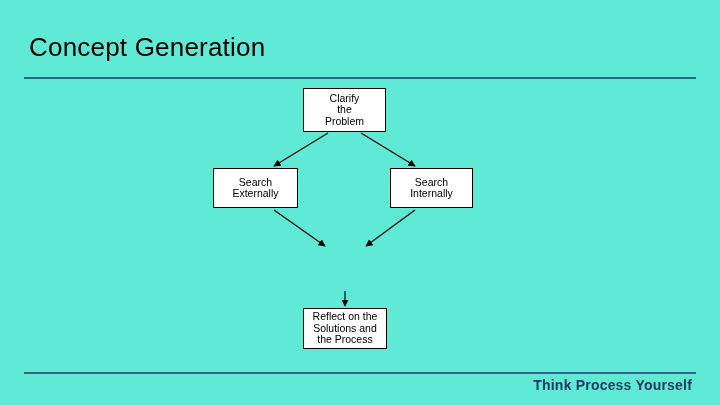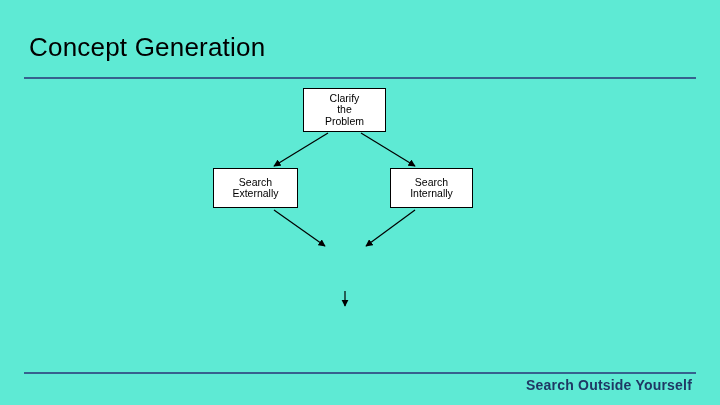--- a/index.html
+++ b/index.html
@@ -131,19 +131,24 @@
 Problem</span>
     </div>
     <div class="node node-external">
       <span>Search
 Externally</span>
     </div>
     <div class="node node-internal">
       <span>Search
 Internally</span>
     </div>
+    <div class="node node-reflect">
+      <span>Reflect on the
+Solutions and
+the Process</span>
+    </div>
 
   </div>
 
   <div class="footer-rule"></div>
-  <div class="footer-tag">Search Outside Yourself</div>
+  <div class="footer-tag">Think Process Yourself</div>
 
 </div>
 
 </body></html>

